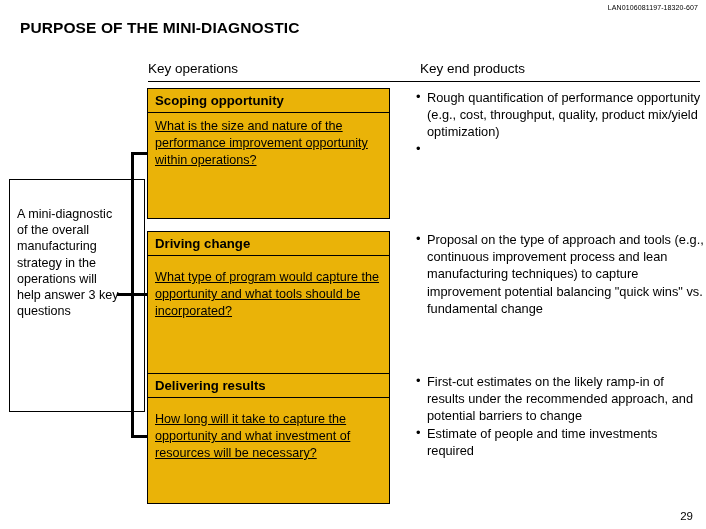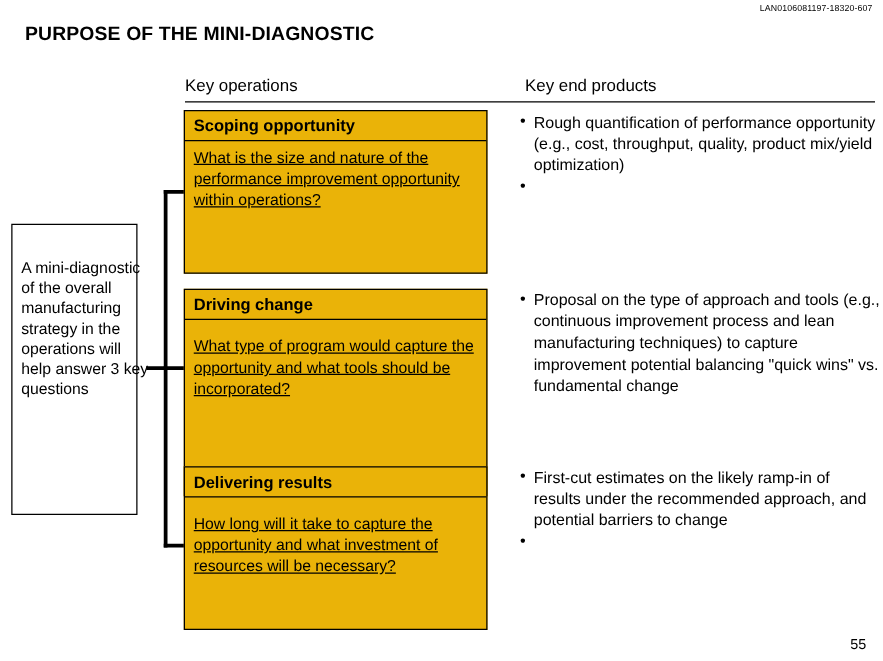--- a/index.html
+++ b/index.html
@@ -58,21 +58,21 @@
     width: 552px;
     height: 1px;
     background: #000;
   }
 
   
   .left-box {
     position: absolute;
     left: 9px;
     top: 179px;
-    width: 101px;
+    width: 136px;
     height: 233px;
     border: 1px solid #000;
     box-sizing: border-box;
   }
   .left-box-text {
     position: absolute;
     left: 7px;
     top: 26px;
     width: 104px;
     font-size: 12.6px;
@@ -225,18 +225,19 @@
     </div>
   </div>
 
   <div class="bul-group g3">
     <div class="bullet">
       <span class="dot">•</span>
       <span>First-cut estimates on the likely ramp-in of results under the recommended approach, and potential barriers to change</span>
     </div>
     <div class="bullet">
       <span class="dot">•</span>
-    </div>
-  </div>
-
-  <div class="page-num">55</div>
+      <span>Estimate of people and time investments required</span>
+    </div>
+  </div>
+
+  <div class="page-num">29</div>
 
 </div>
 
 </body></html>

